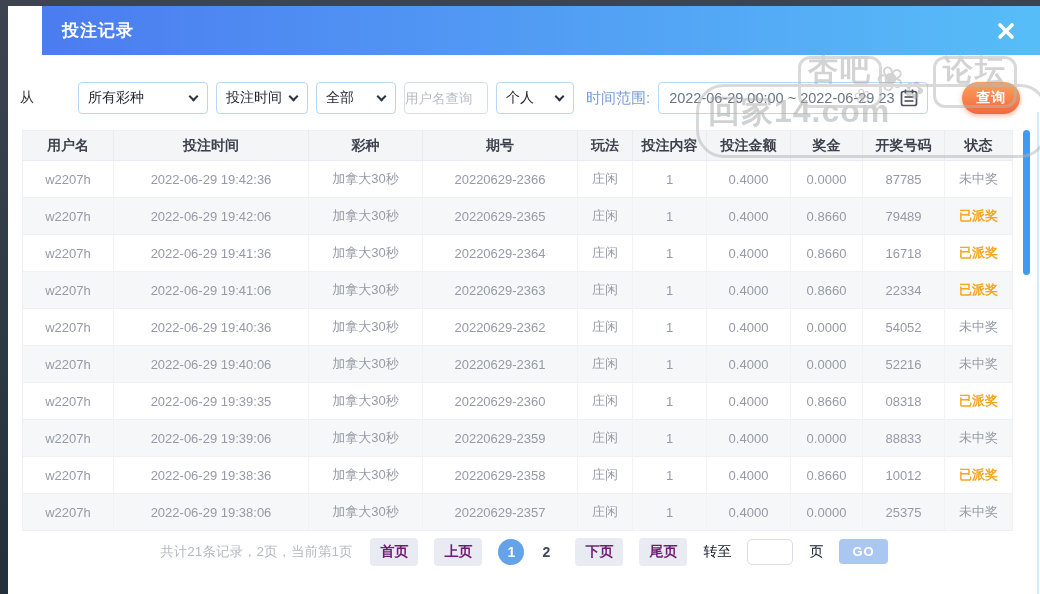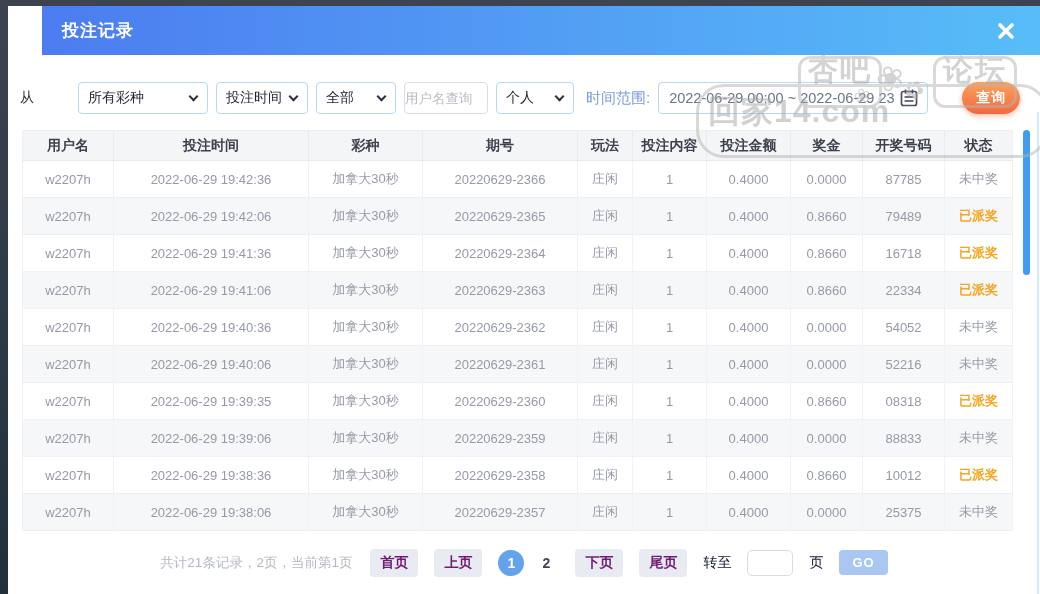--- a/index.html
+++ b/index.html
@@ -97,21 +97,21 @@
   .scroll-thumb{
     position:absolute;right:10px;top:124px;width:7px;height:145px;
     background:var(--scrollbar-blue);border-radius:4px;cursor:pointer;
   }
   .scroll-track-edge{
     position:absolute;right:1px;top:106px;bottom:0;width:2px;background:#d4e9fb;
   }
   
   .pagination{
     display:flex;align-items:center;justify-content:center;gap:16px;
-    margin-top:18px;height:27px;font-size:14px;
+    margin-top:7px;height:27px;font-size:14px;
   }
   .pg-summary{color:#b3b8c2;font-size:13.5px;margin-right:2px;}
   .pg-btn{
     background:#e9ebf3;border-radius:4px;padding:5px 10px;color:#701a75;
     font-weight:600;cursor:pointer;user-select:none;
   }
   .pg-num{
     min-width:26px;height:26px;display:flex;align-items:center;justify-content:center;
     border-radius:50%;color:#3f4654;cursor:pointer;font-weight:600;
   }

